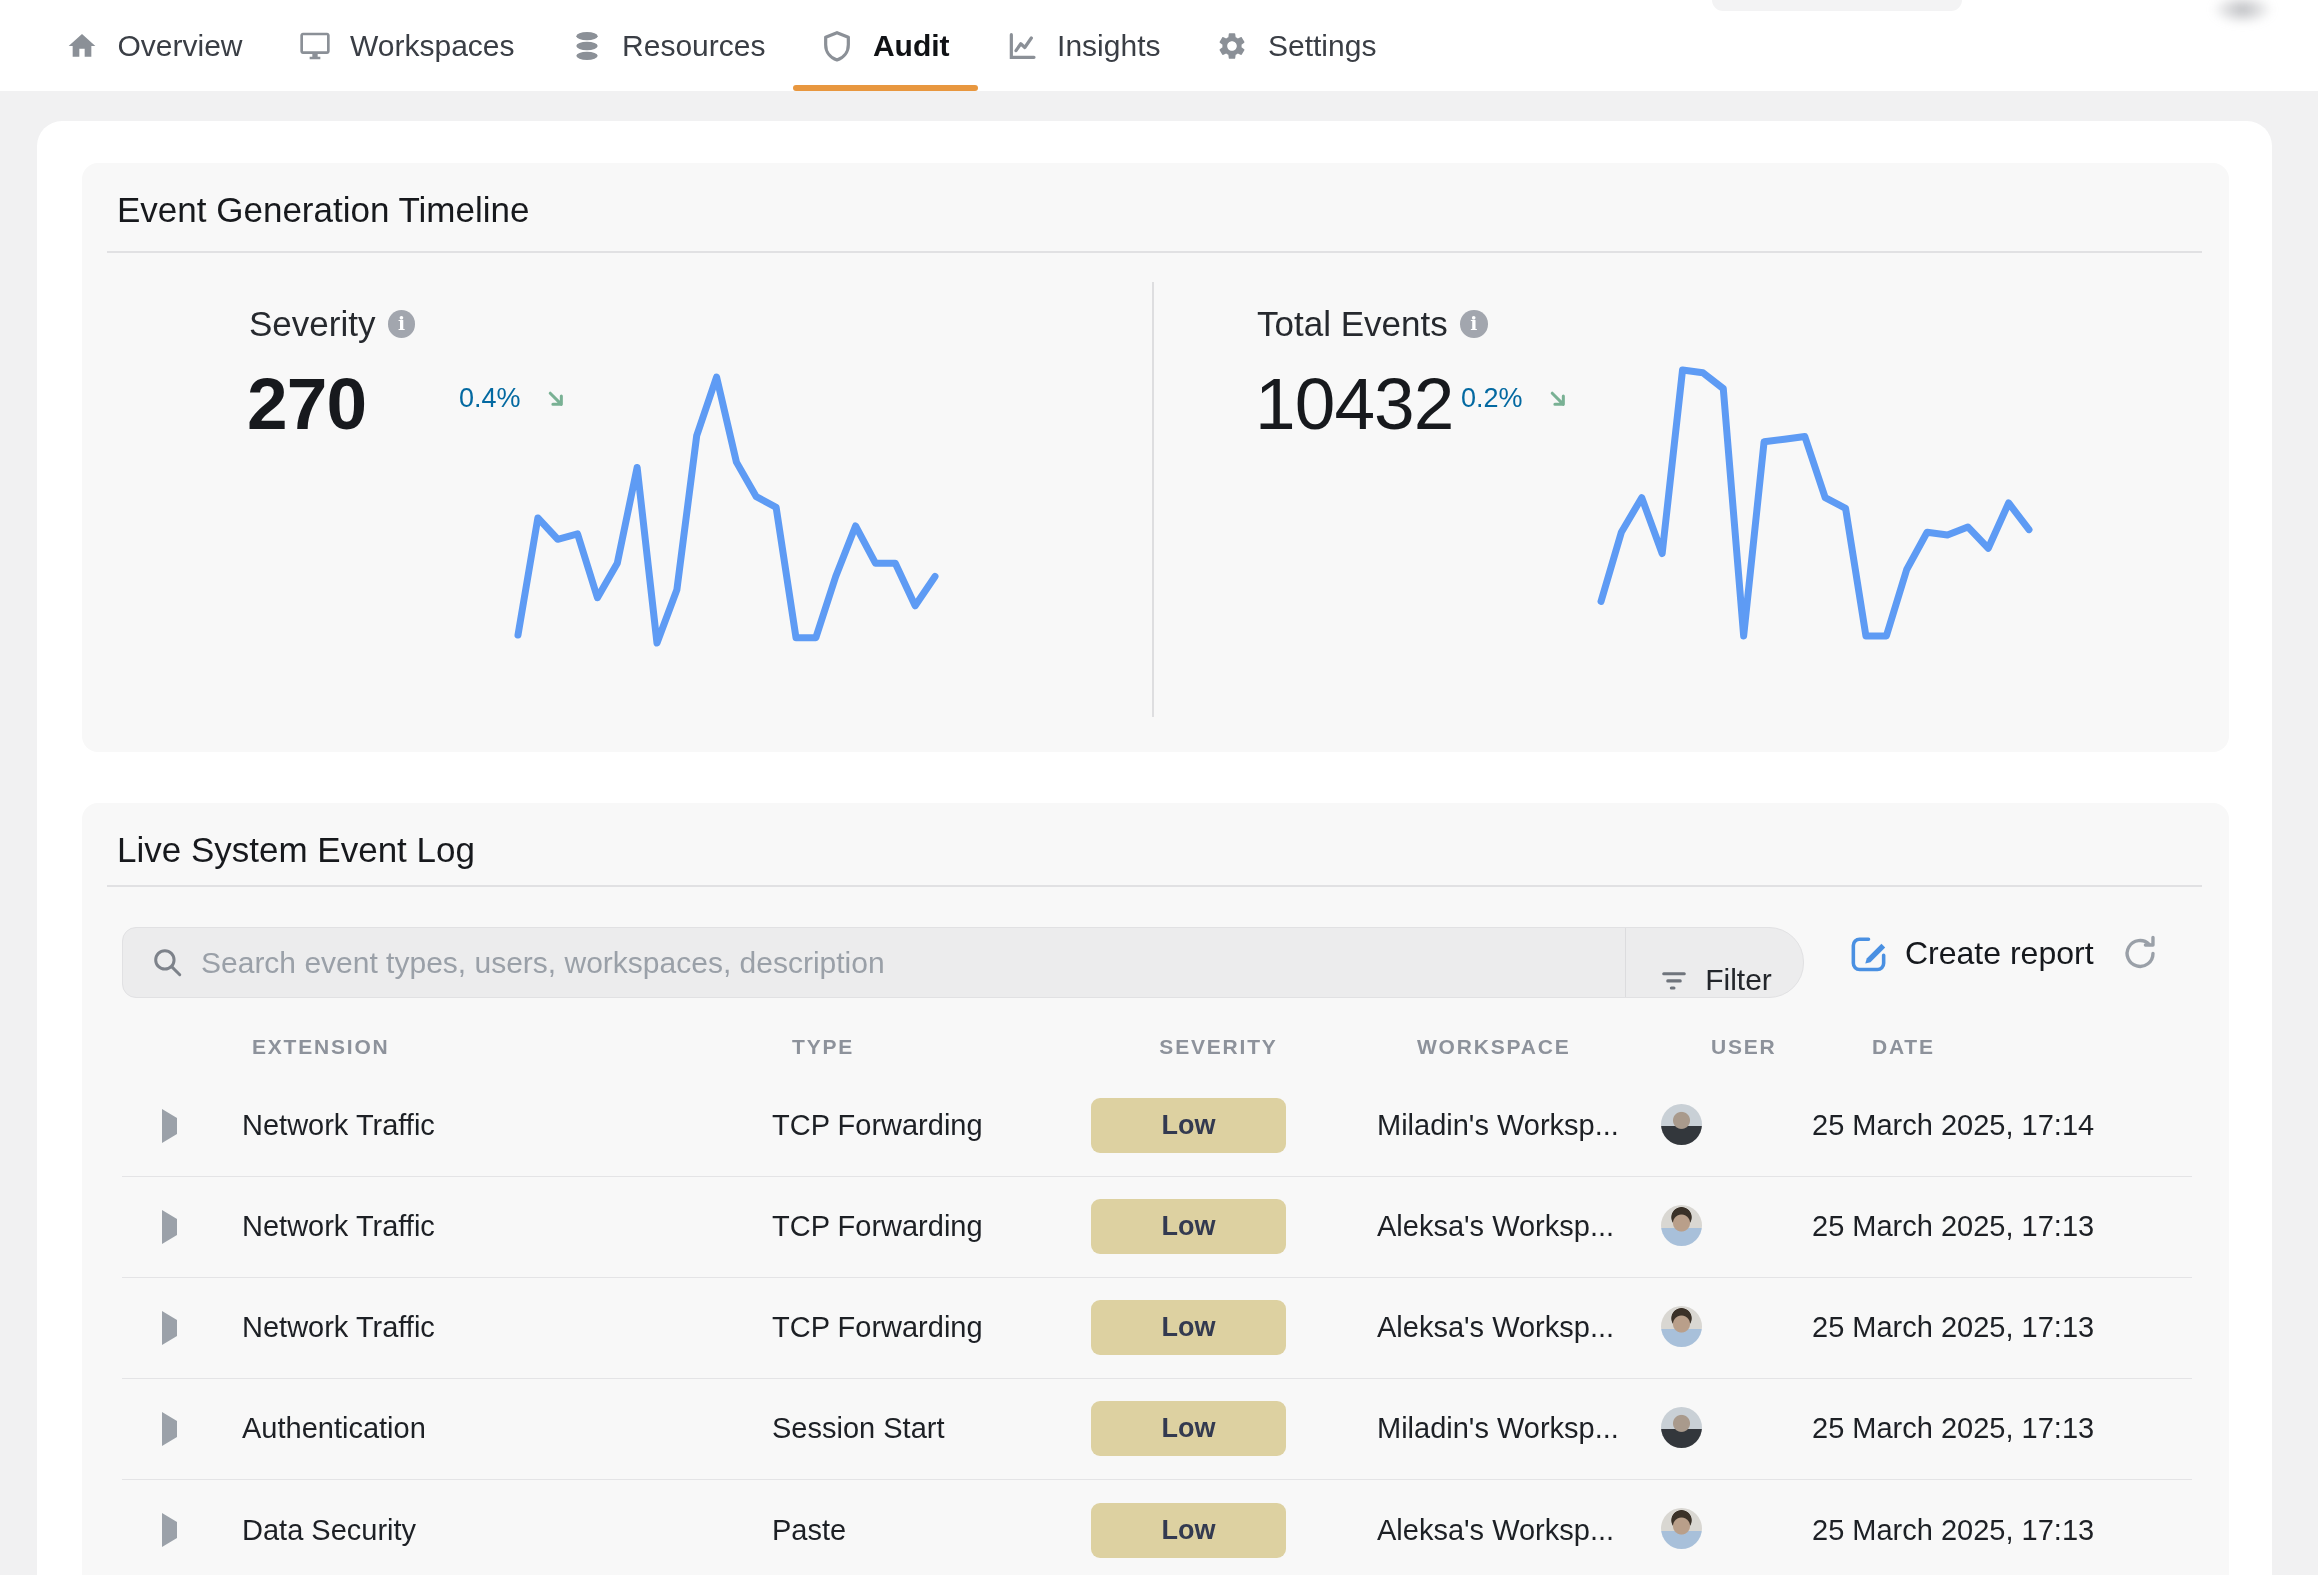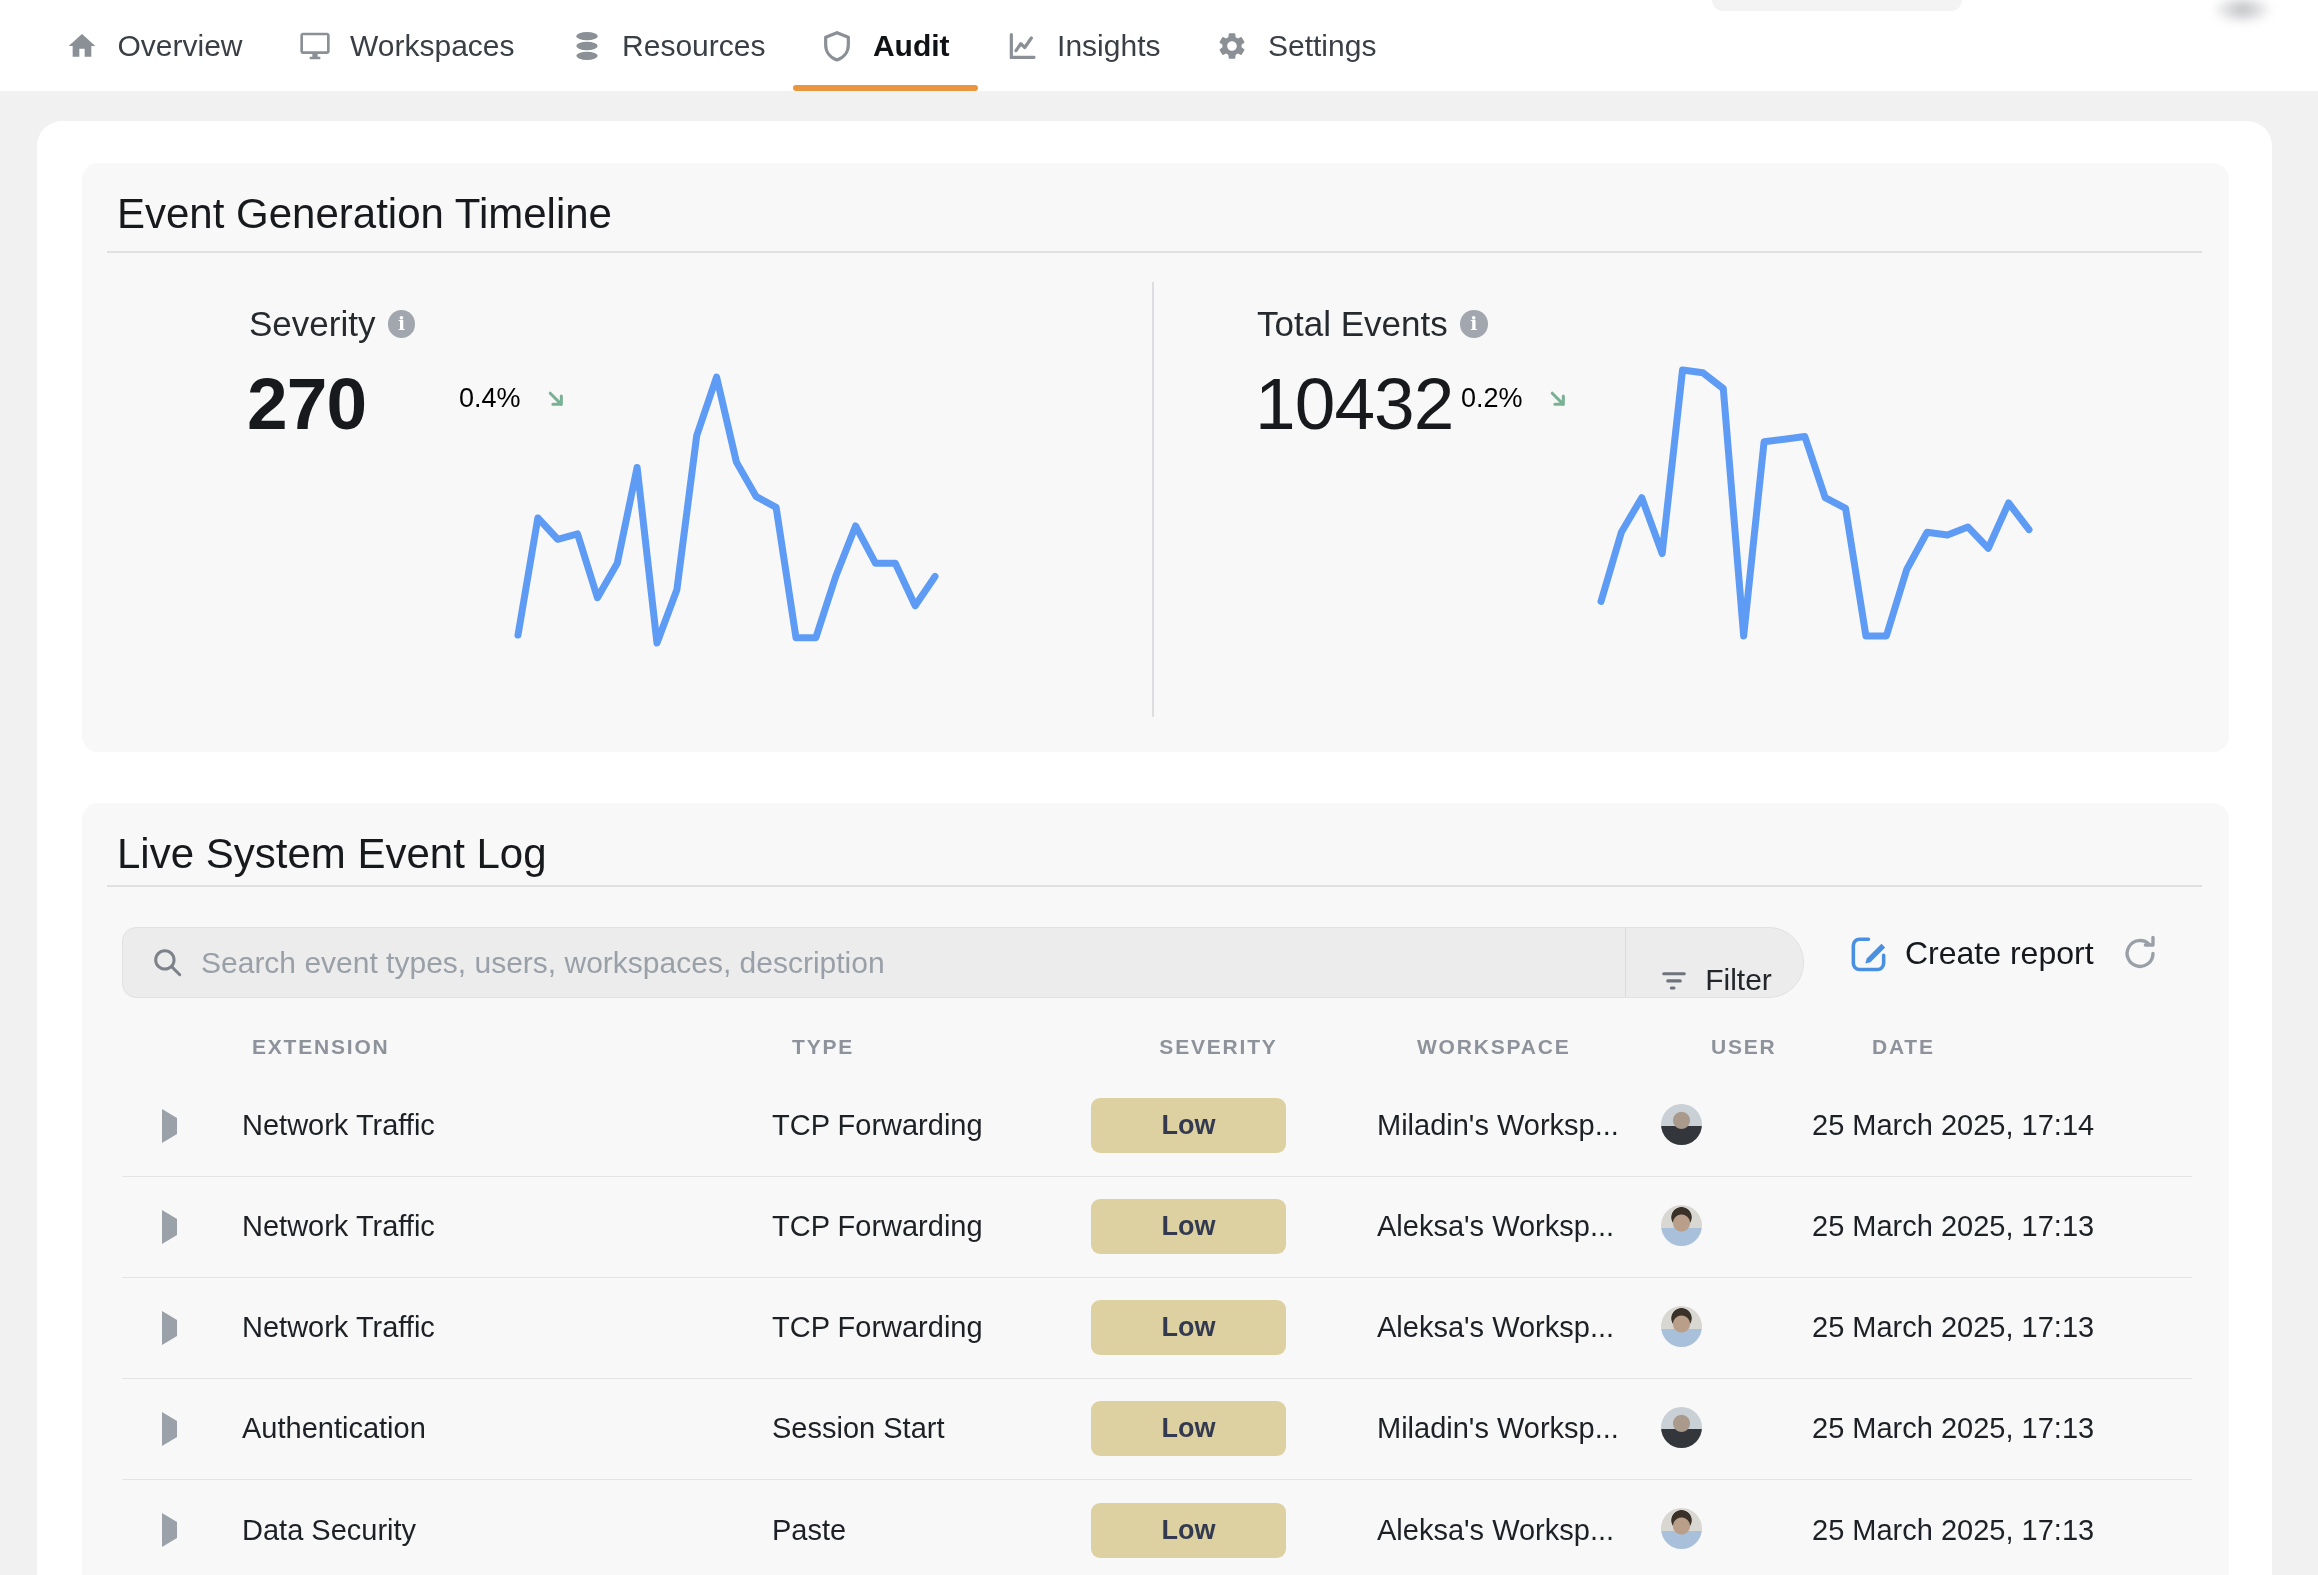--- a/index.html
+++ b/index.html
@@ -21,35 +21,35 @@
 
   
   .panel { position:absolute; left:37px; top:121px; width:2235px; height:1455px; background:#ffffff; border-radius:25px 25px 0 0; }
   .card { position:absolute; left:45px; width:2147px; background:#f8f8f8; border-radius:16px; }
   .card-timeline { top:42px; height:589px; }
   .card-log { top:682px; height:825px; border-radius:16px 16px 0 0; }
 
   .card-header { position:relative; }
   .card-timeline .card-header { height:90px; }
   .card-log .card-header { height:84px; }
-  .card-title { position:absolute; left:35px; top:27px; font-size:42px; font-weight:400; color:#17191d; }
+  .card-title { position:absolute; left:35px; top:27px; font-size:35px; font-weight:400; color:#17191d; }
   .header-divider { position:absolute; left:25px; right:27.5px; bottom:0; height:1.8px; background:#e1e1e3; }
 
   
   .halves { position:absolute; left:0; top:90px; right:0; bottom:0; }
   .v-divider { position:absolute; left:1070px; top:29px; width:1.8px; height:435px; background:#dedee0; }
   .stat-label { position:absolute; display:flex; align-items:center; gap:12.4px; font-size:35px; color:#26292e; }
   .stat-label.left { left:167px; top:51px; }
   .stat-label.right { left:1175px; top:51px; }
   .info-icon { width:27.5px; height:27.5px; border-radius:50%; background:#a2a6ae; display:inline-flex; align-items:center; justify-content:center; }
   .info-icon::after { content:"i"; color:#ffffff; font-family:"DejaVu Serif", serif; font-weight:700; font-size:18.6px; line-height:1; }
   .stat-value { position:absolute; font-size:73px; font-weight:500; color:#17191d; line-height:1; letter-spacing:-0.9px; }
   .stat-value.left { left:165px; top:114px;font-weight:bold; }
   .stat-value.right { left:1173px; top:114px; }
-  .stat-delta { position:absolute; display:flex; align-items:center; gap:23px; font-size:27px; color:#000000; }
+  .stat-delta { position:absolute; display:flex; align-items:center; gap:23px; font-size:27px; color:#0369a1; }
   .stat-delta.left { left:377px; top:130px; }
   .stat-delta.right { left:1379px; top:130px; }
   .stat-delta svg { width:24px; height:24px; }
 
   .sparkline { position:absolute; }
   .sparkline.left { left:436px; top:124px; width:417px; height:266px; }
   .sparkline.right { left:1519px; top:117px; width:428px; height:266px; }
   .sparkline svg { width:100%; height:100%; overflow:visible; }
 
   

